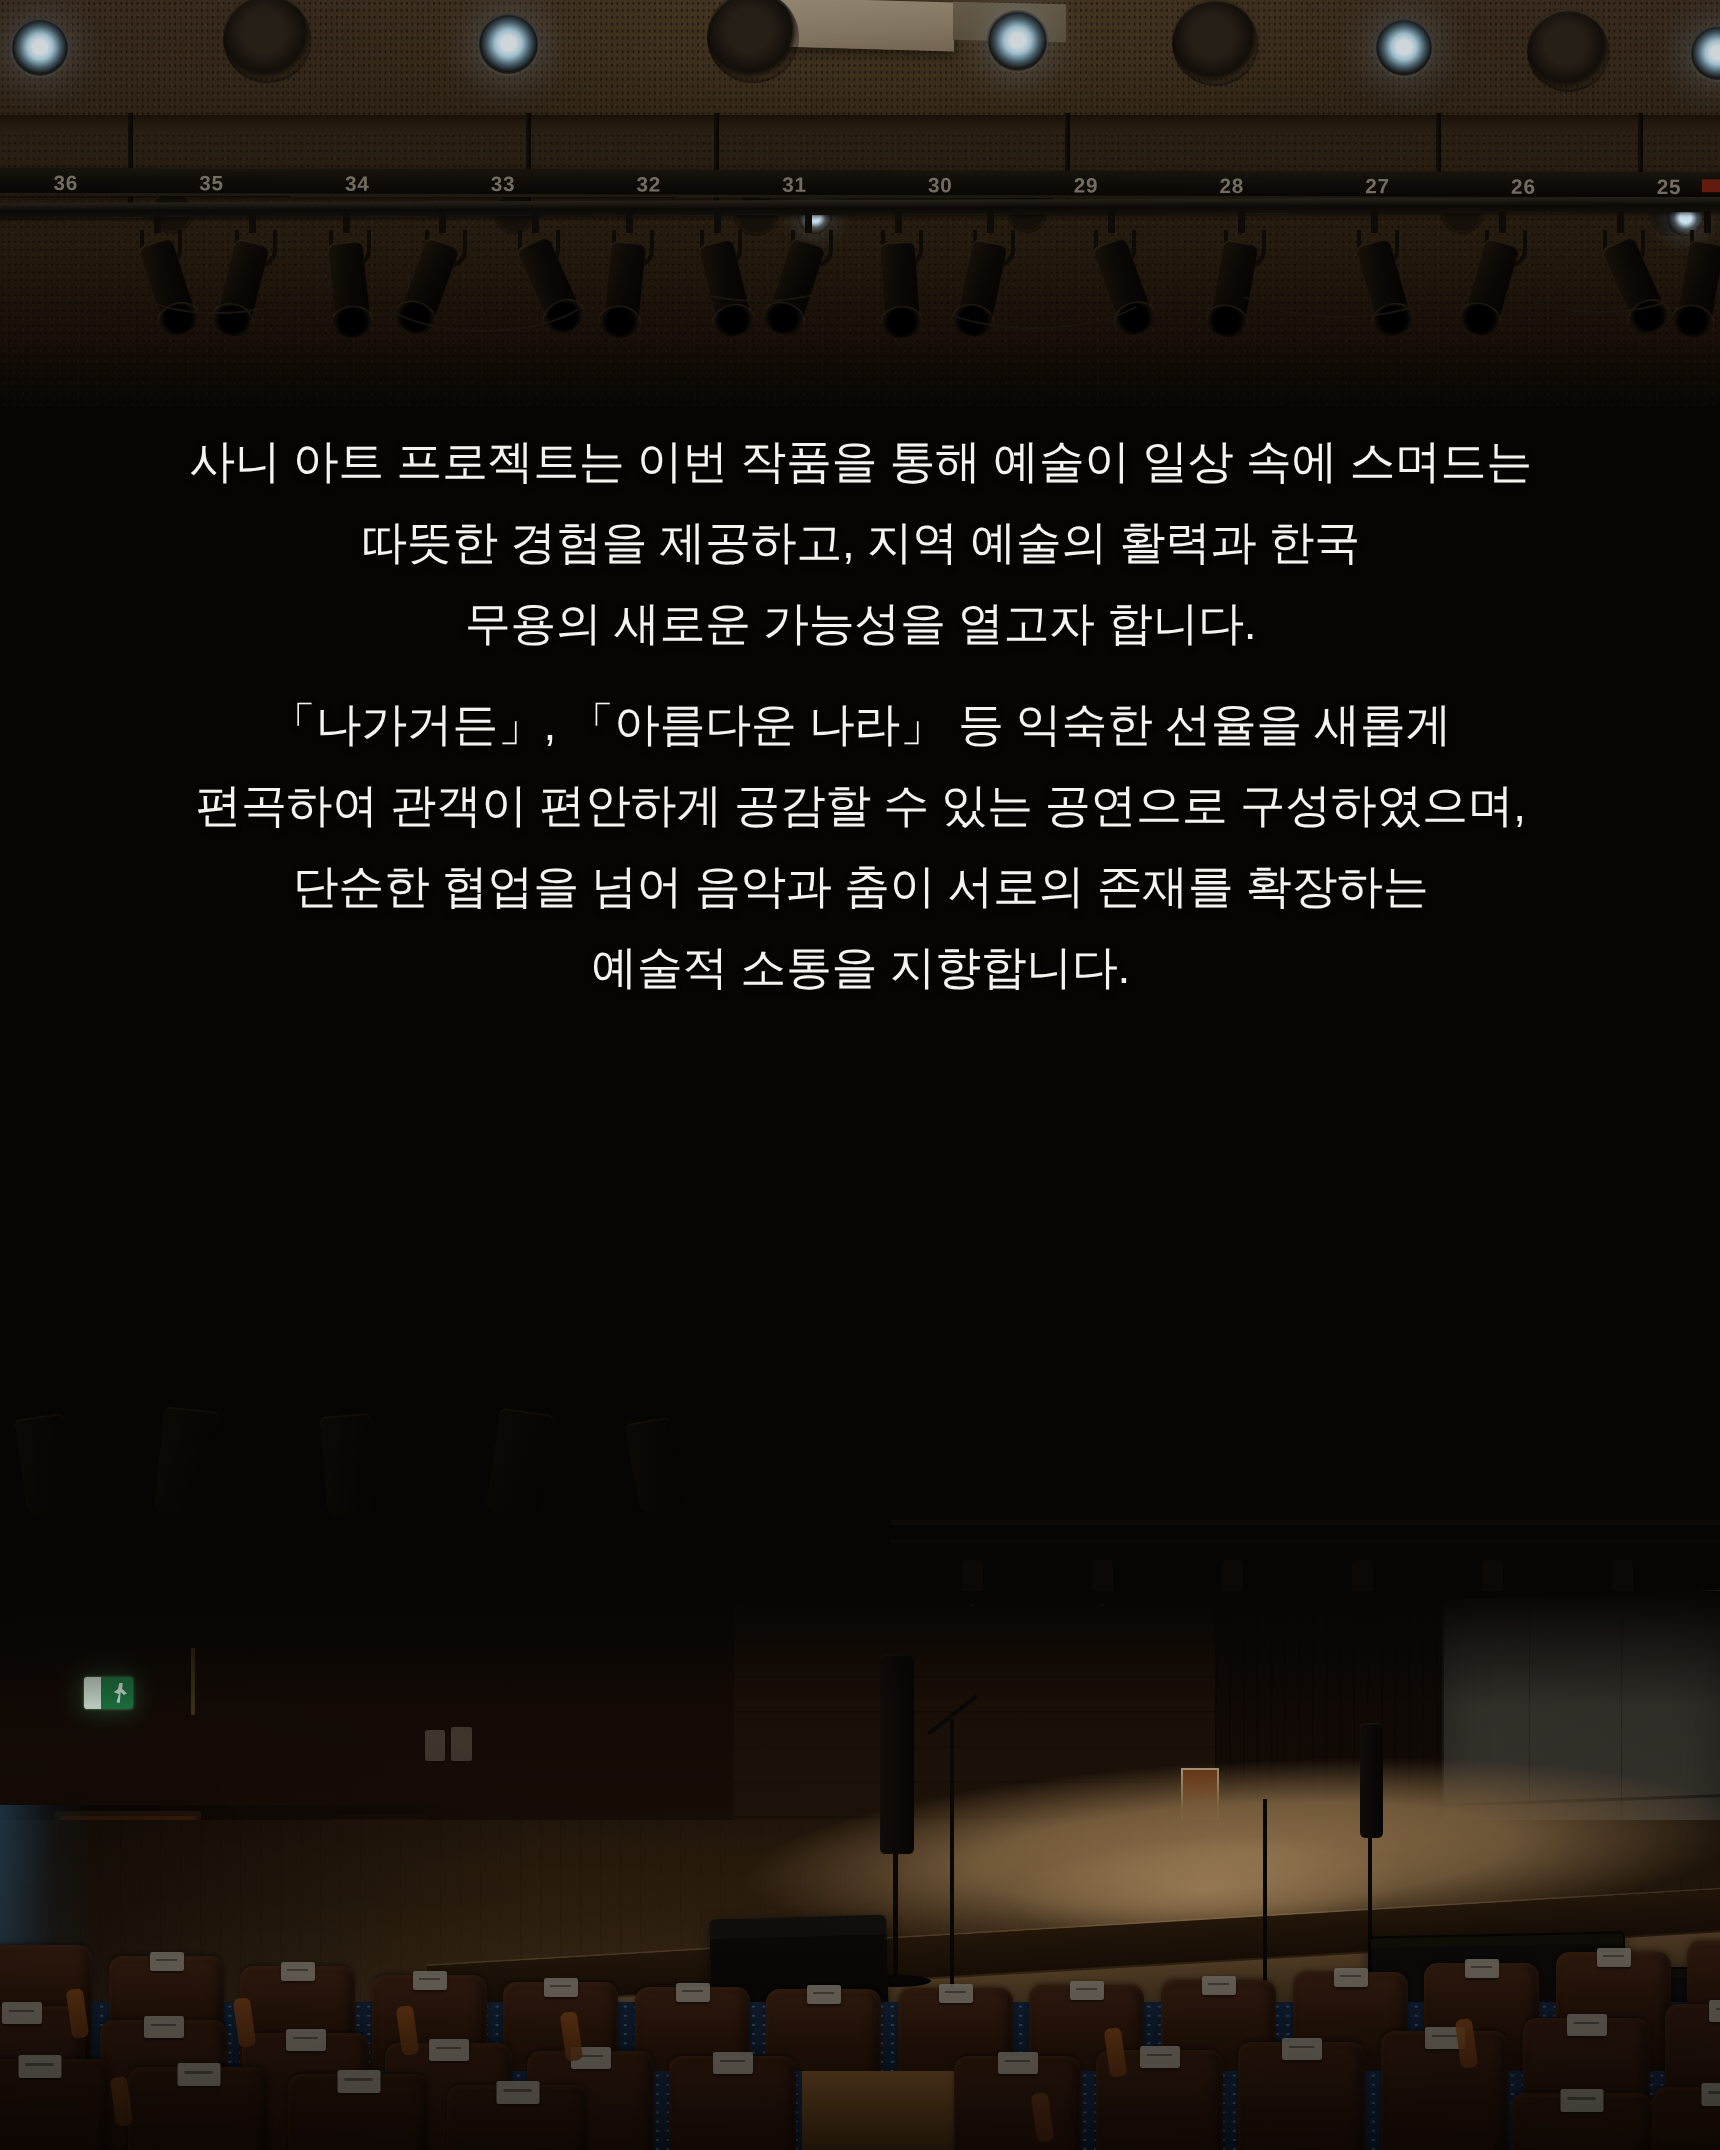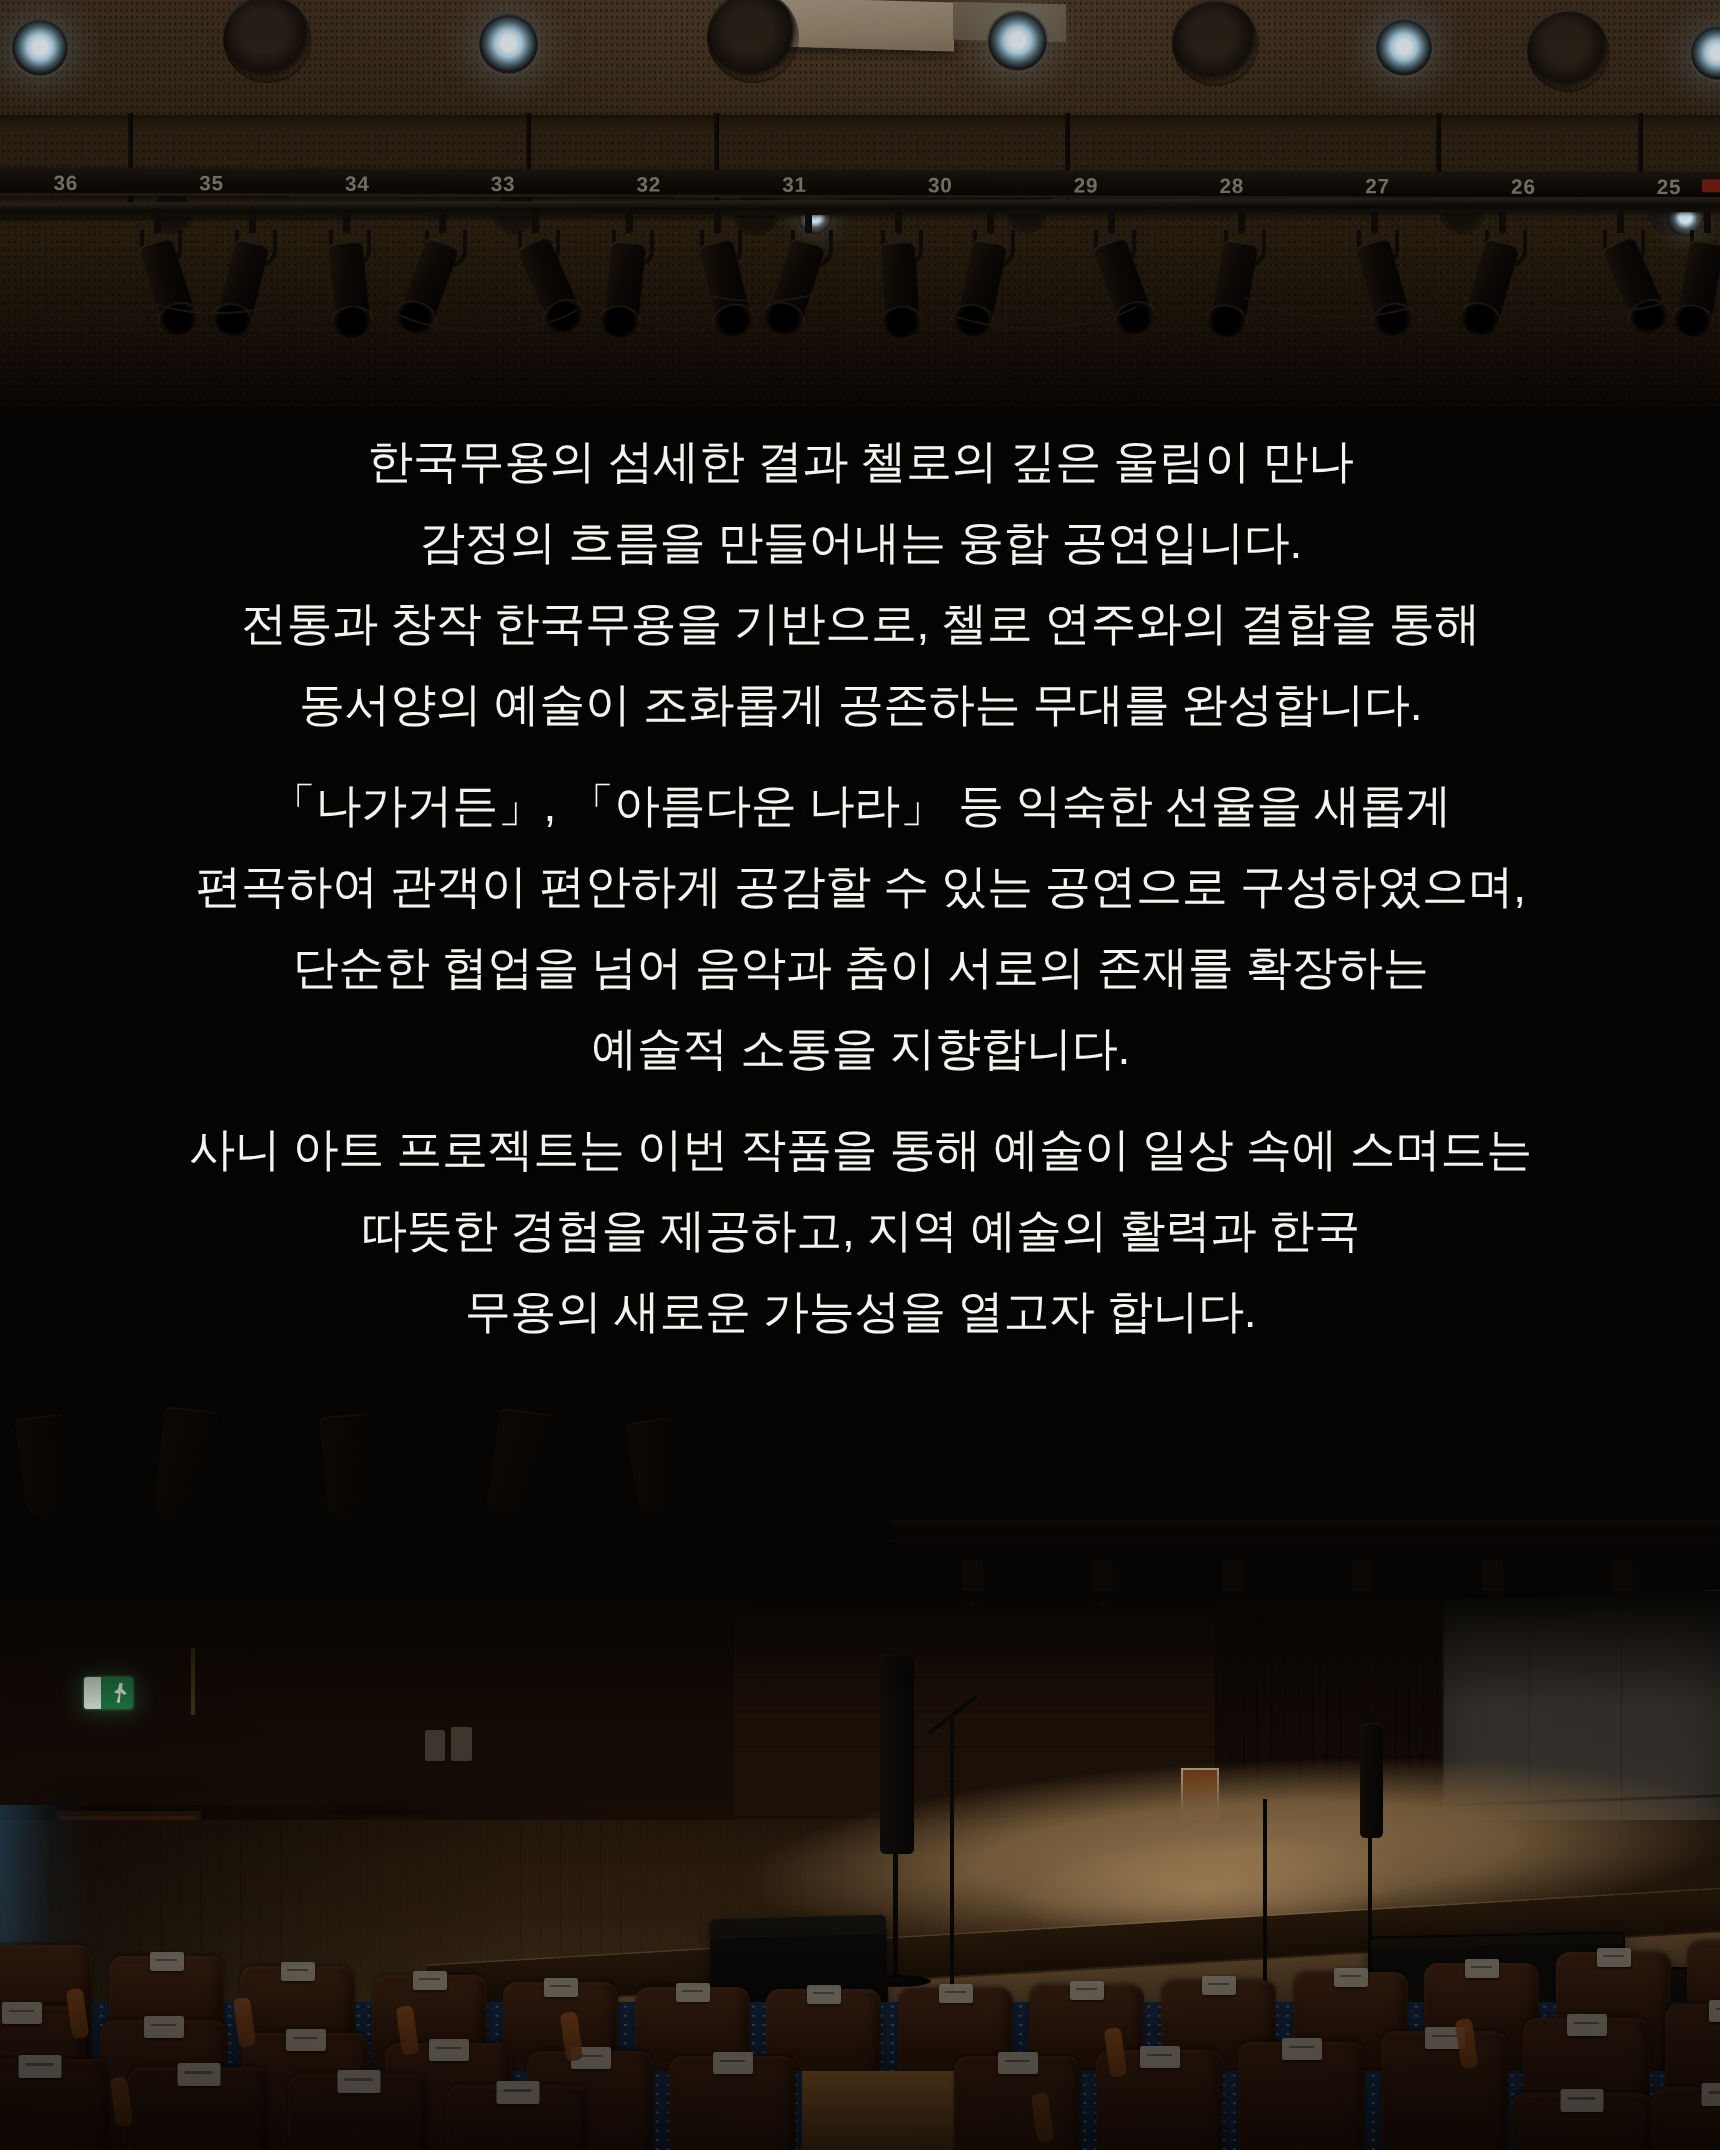--- a/index.html
+++ b/index.html
@@ -573,27 +573,23 @@
         <div class="armrest" style="left: 1034px; top: 502px; opacity: 0.5;"></div>
       </div>
     <div class="topfade"></div>
   </div>
 
   <div class="abs vignette"></div>
 
   <div class="abs content">
     <div>
 
-    <p class="para">한국무용의 섬세한 결과 첼로의 깊은 울림이 만나
-감정의 흐름을 만들어내는 융합 공연입니다.
-전통과 창작 한국무용을 기반으로, 첼로 연주와의 결합을 통해
-동서양의 예술이 조화롭게 공존하는 무대를 완성합니다.</p>
+        <p class="para">사니 아트 프로젝트는 이번 작품을 통해 예술이 일상 속에 스며드는
+따뜻한 경험을 제공하고, 지역 예술의 활력과 한국
+무용의 새로운 가능성을 열고자 합니다.</p>
         <p class="para">「나가거든」, 「아름다운 나라」 등 익숙한 선율을 새롭게
 편곡하여 관객이 편안하게 공감할 수 있는 공연으로 구성하였으며,
 단순한 협업을 넘어 음악과 춤이 서로의 존재를 확장하는
 예술적 소통을 지향합니다.</p>
-        <p class="para">사니 아트 프로젝트는 이번 작품을 통해 예술이 일상 속에 스며드는
-따뜻한 경험을 제공하고, 지역 예술의 활력과 한국
-무용의 새로운 가능성을 열고자 합니다.</p>
       </div>
   </div>
 </div>
 
 
 </body></html>

